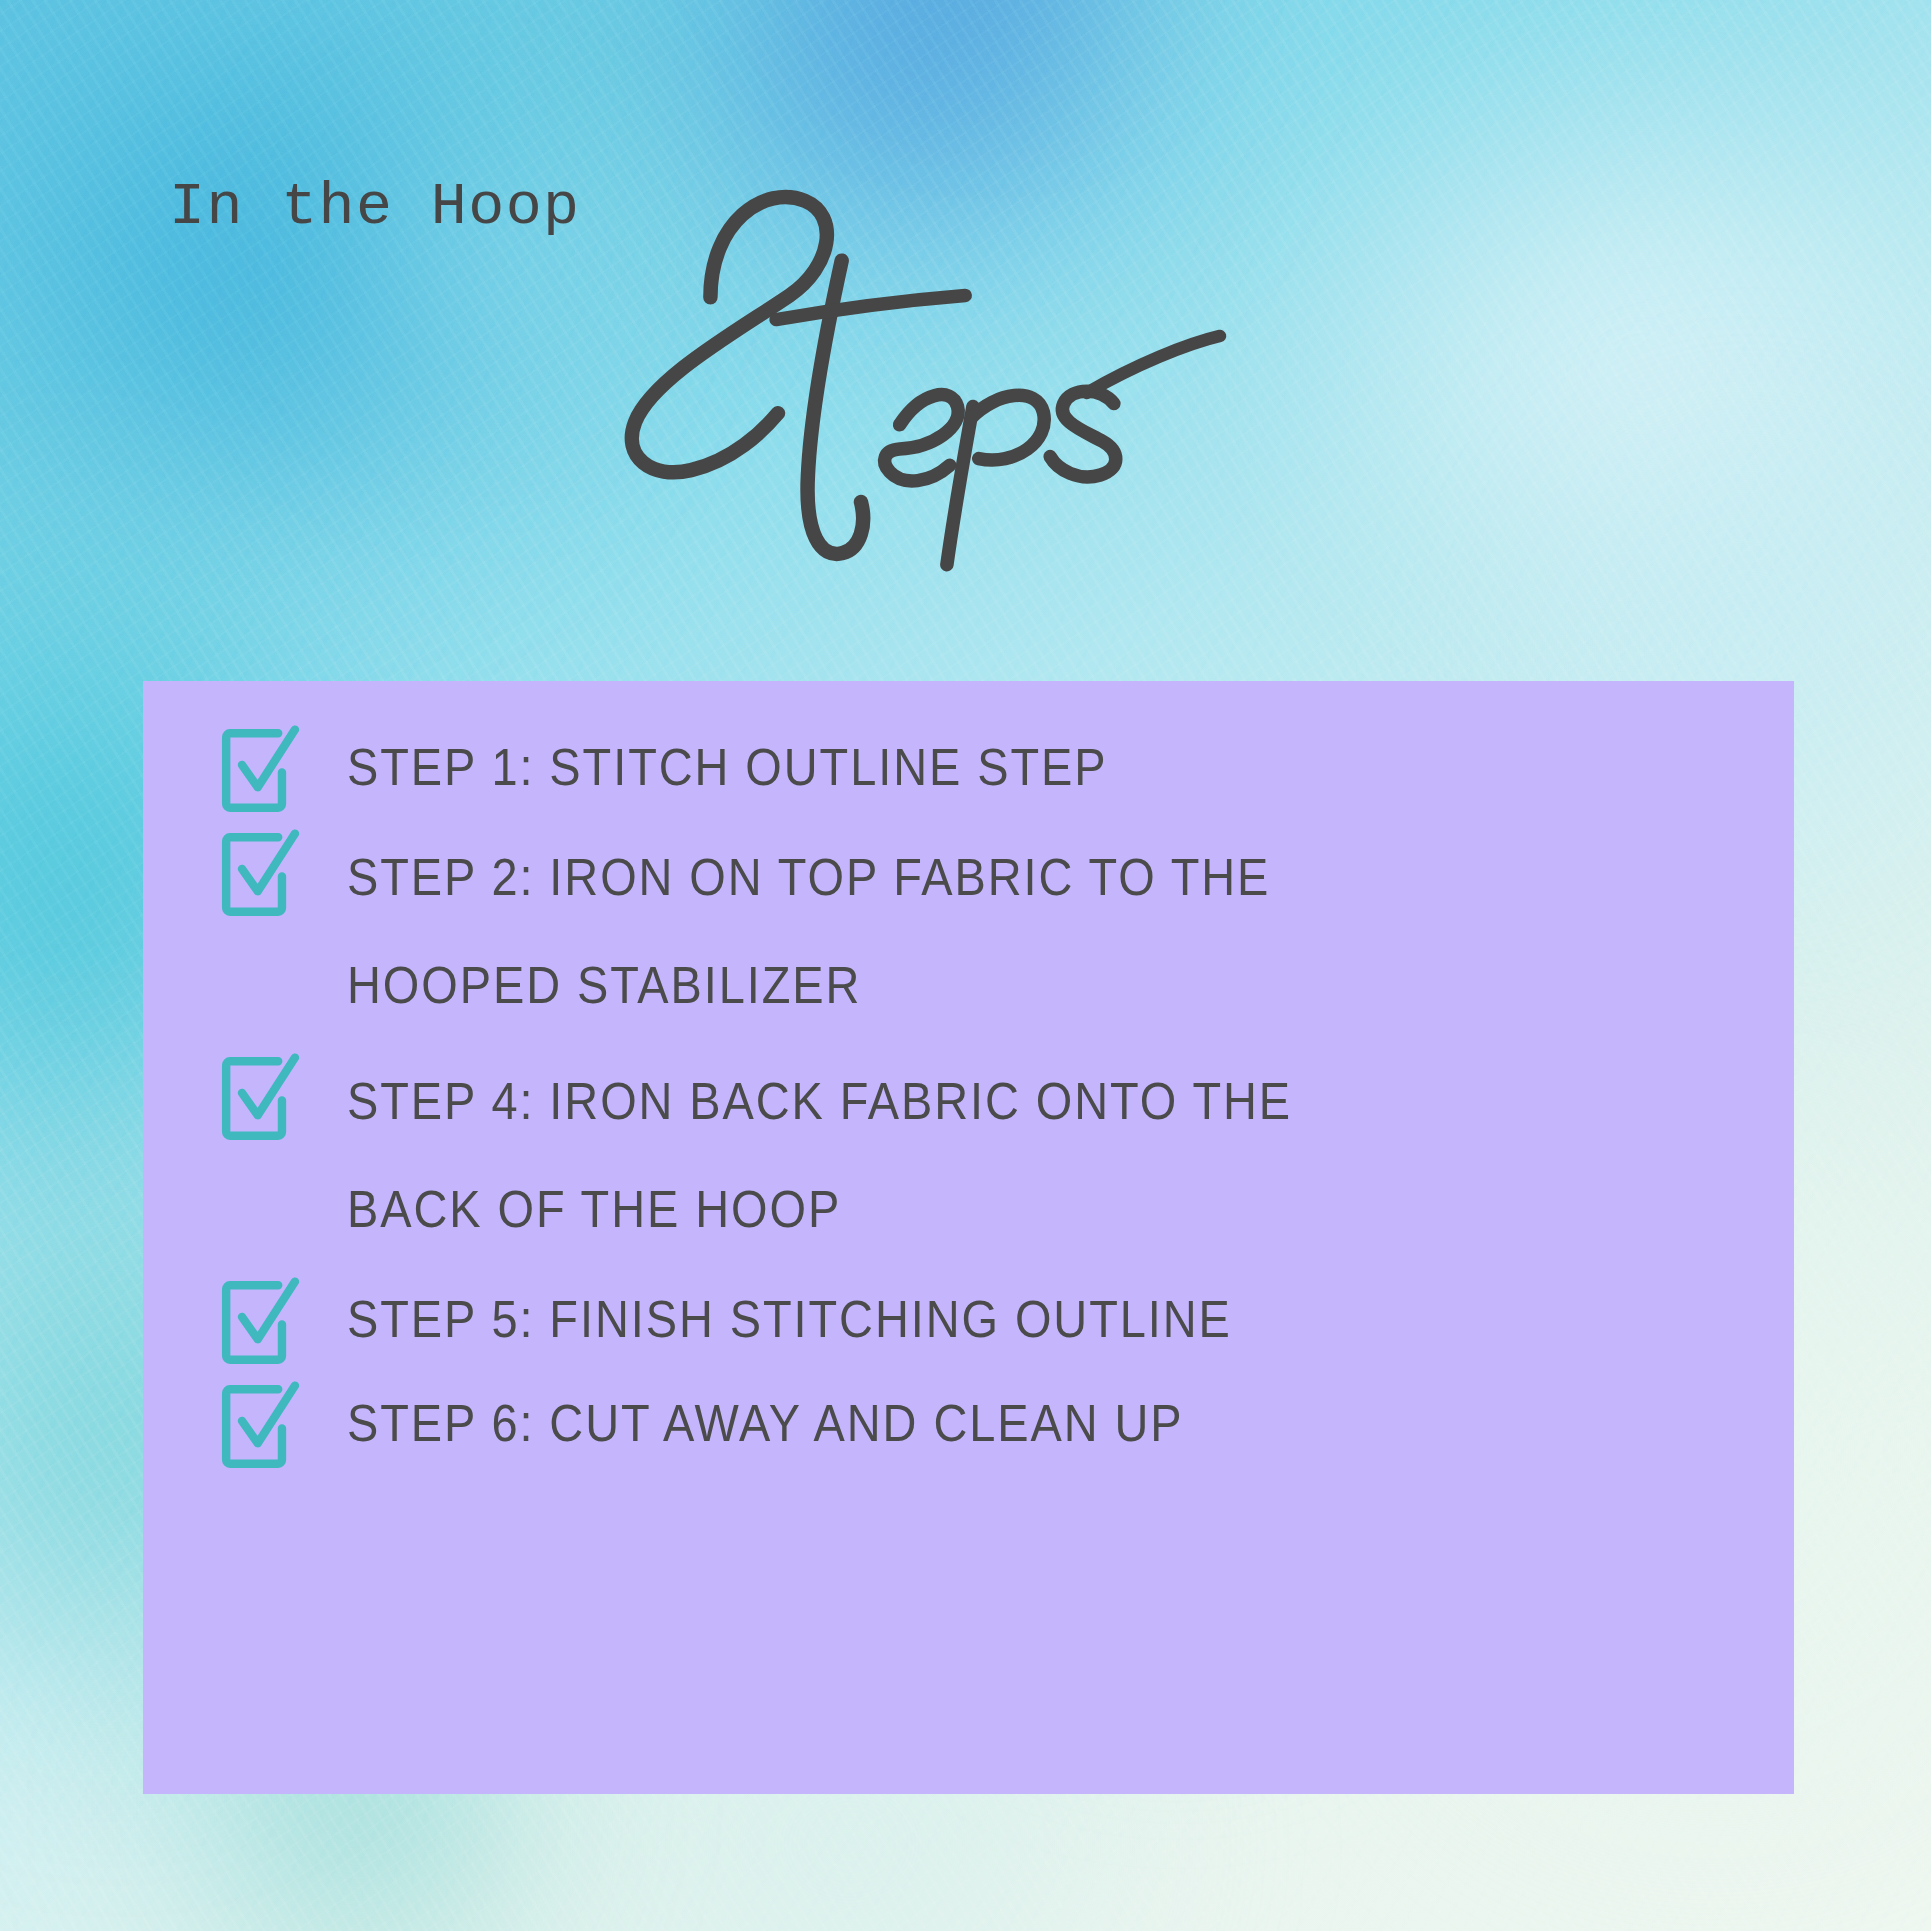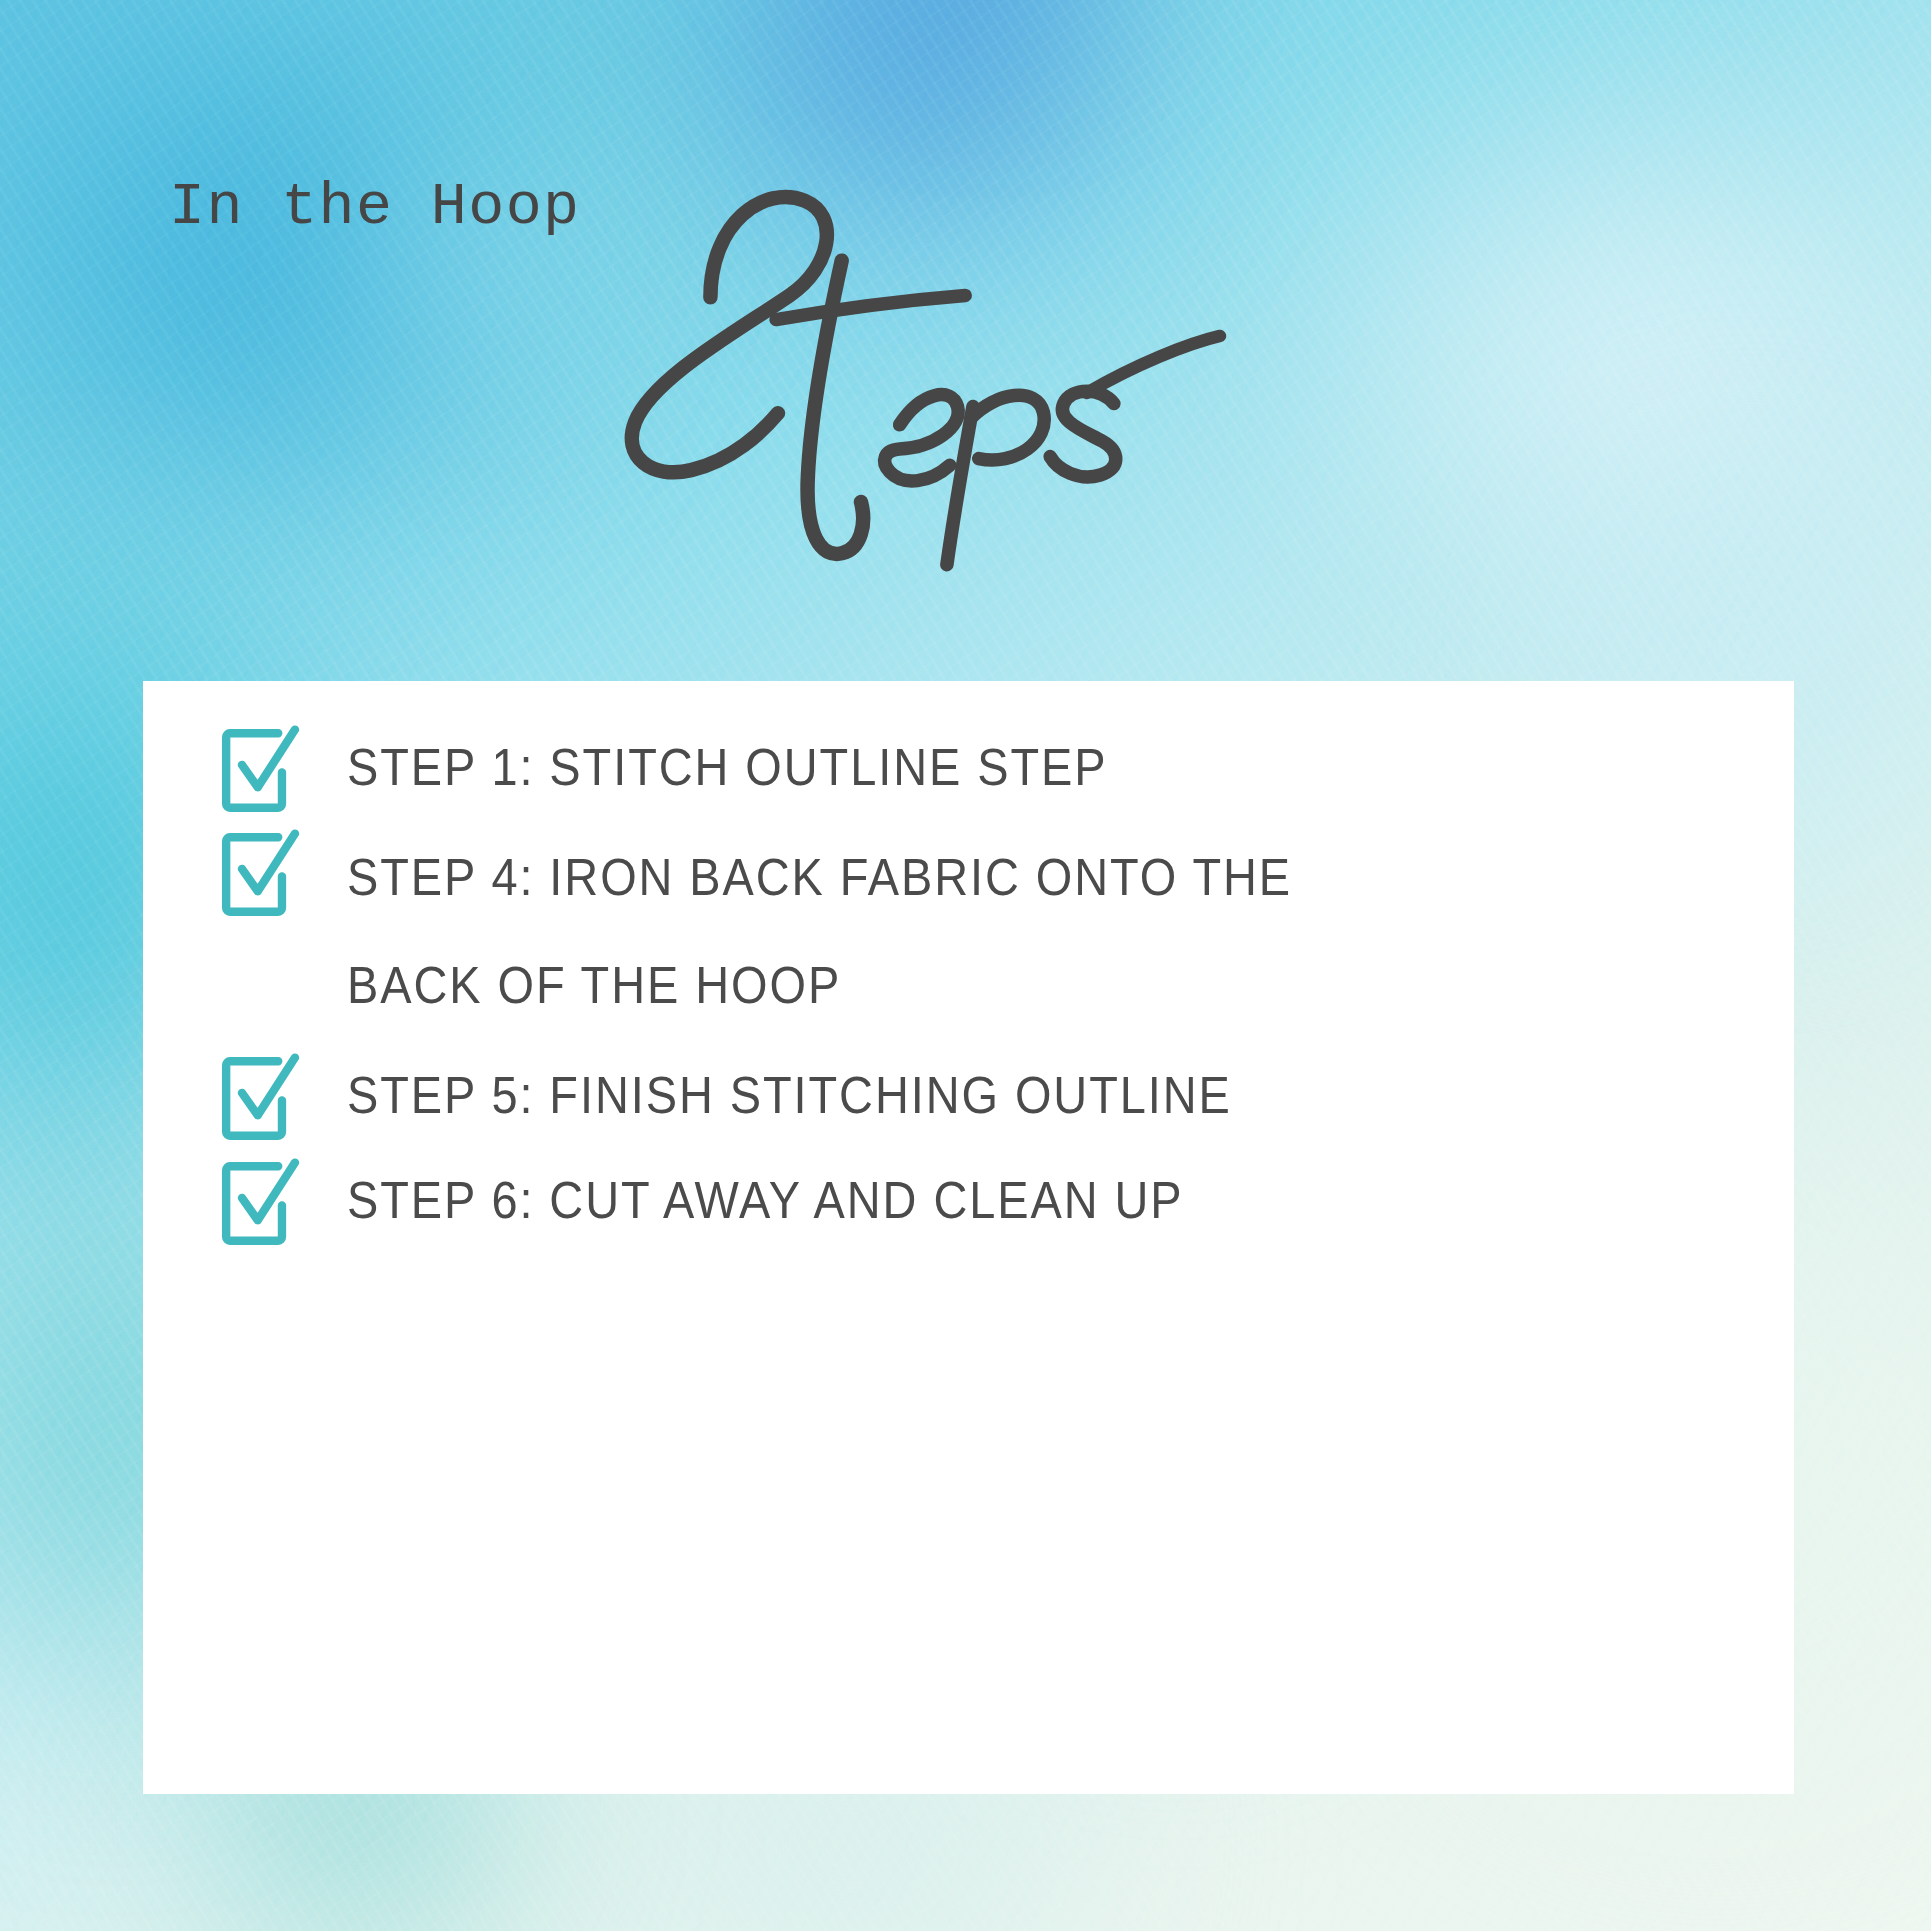--- a/index.html
+++ b/index.html
@@ -69,21 +69,21 @@
   }
   .script-wrap{
     position:absolute;left:521px;top:169px;width:734px;height:415px;
   }
   .script-wrap svg{width:100%;height:100%;overflow:visible;}
 
   
   .panel{
     position:absolute;left:143px;top:681px;
     width:1651px;height:1113px;
-    background:#ffffff;
+    background:#c4b5fd;
   }
   .rows{
     position:absolute;left:72px;top:37px;right:29px;
   }
   .row{
     display:flex;align-items:flex-start;
     margin-bottom:5.8px;
   }
   .cb{
     flex:0 0 auto;width:93px;height:93px;margin-right:39px;margin-top:5.8px;
@@ -159,20 +159,30 @@
       <div class="row">
         <span class="cb">
           <svg viewBox="0 0 100 100" aria-hidden="true">
             <path d="M68 10 H16 a4 4 0 0 0 -4 4 V86 a4 4 0 0 0 4 4 H68 a4 4 0 0 0 4 -4 V52" fill="none" stroke="#3fb8be" stroke-width="9" stroke-linecap="round" stroke-linejoin="round"></path>
             <path d="M29 44 L46 68 L86 6" fill="none" stroke="#3fb8be" stroke-width="9" stroke-linecap="round" stroke-linejoin="round"></path>
           </svg>
         </span>
         <span class="step-text">STEP 1: STITCH OUTLINE STEP</span>
       </div>
 
+      <div class="row two-line">
+        <span class="cb">
+          <svg viewBox="0 0 100 100" aria-hidden="true">
+            <path d="M68 10 H16 a4 4 0 0 0 -4 4 V86 a4 4 0 0 0 4 4 H68 a4 4 0 0 0 4 -4 V52" fill="none" stroke="#3fb8be" stroke-width="9" stroke-linecap="round" stroke-linejoin="round"></path>
+            <path d="M29 44 L46 68 L86 6" fill="none" stroke="#3fb8be" stroke-width="9" stroke-linecap="round" stroke-linejoin="round"></path>
+          </svg>
+        </span>
+        <span class="step-text">STEP 2: IRON ON TOP FABRIC TO THE
+HOOPED STABILIZER</span>
+      </div>
 
 
       <div class="row two-line">
         <span class="cb">
           <svg viewBox="0 0 100 100" aria-hidden="true">
             <path d="M68 10 H16 a4 4 0 0 0 -4 4 V86 a4 4 0 0 0 4 4 H68 a4 4 0 0 0 4 -4 V52" fill="none" stroke="#3fb8be" stroke-width="9" stroke-linecap="round" stroke-linejoin="round"></path>
             <path d="M29 44 L46 68 L86 6" fill="none" stroke="#3fb8be" stroke-width="9" stroke-linecap="round" stroke-linejoin="round"></path>
           </svg>
         </span>
         <span class="step-text">STEP 4: IRON BACK FABRIC ONTO THE

